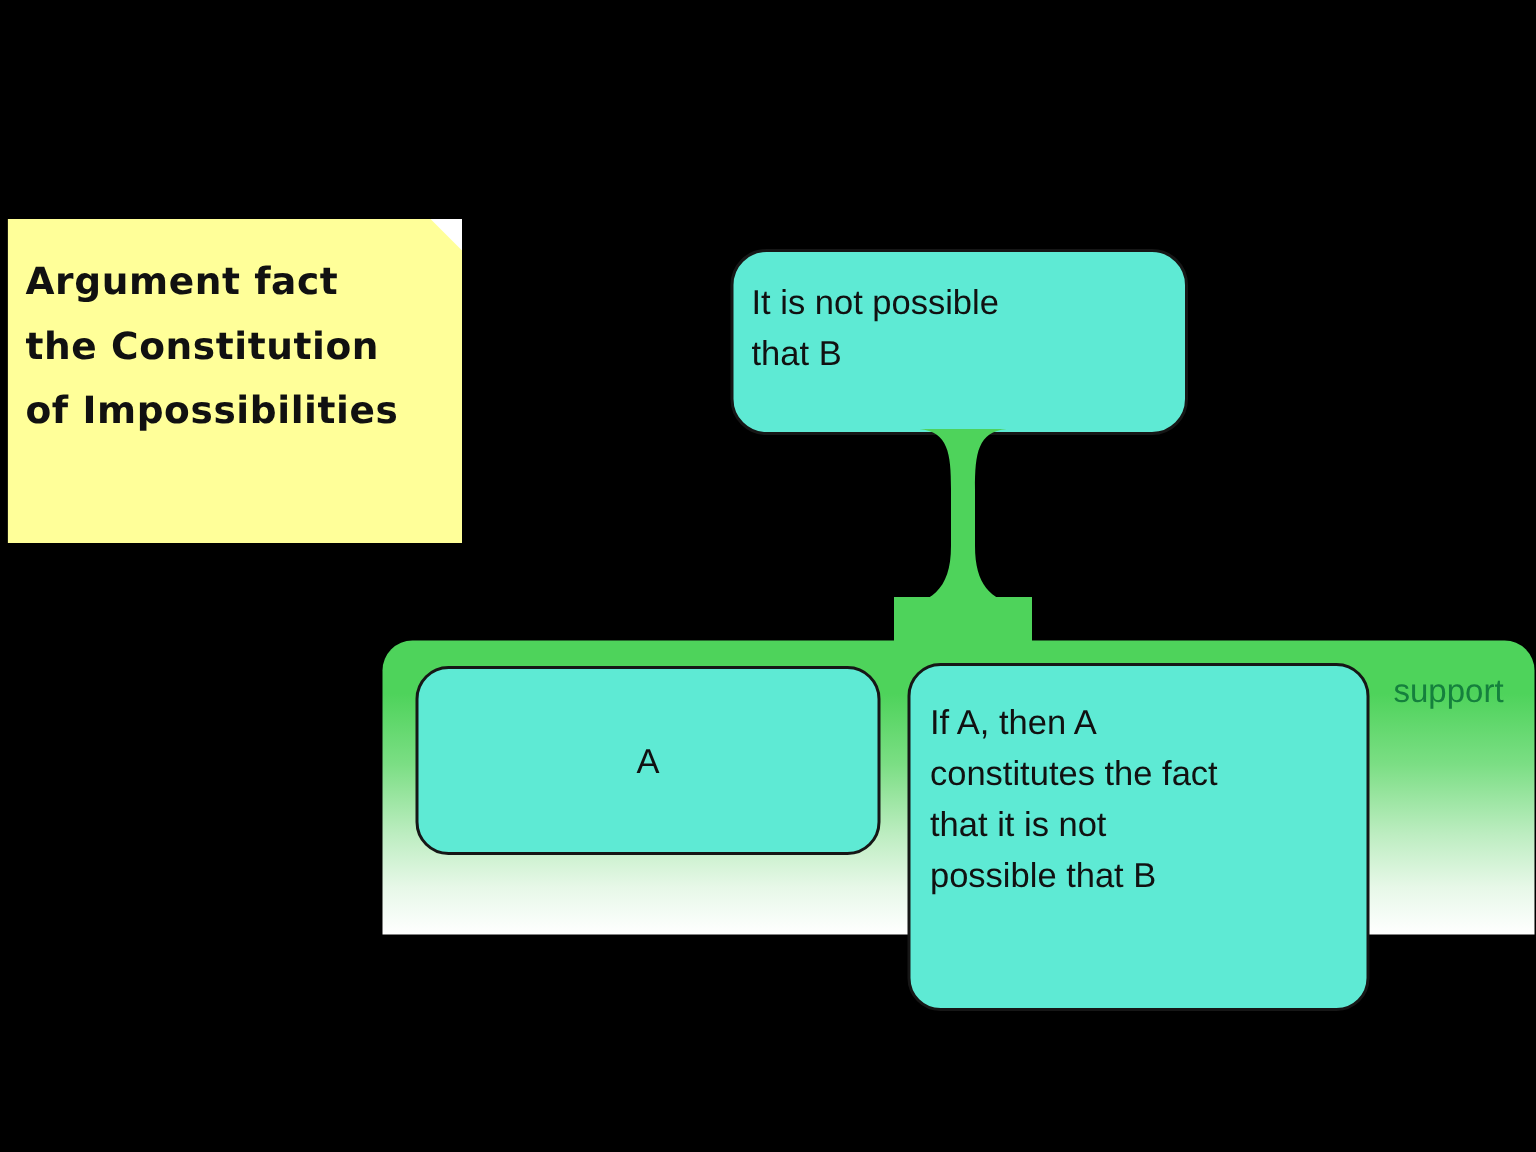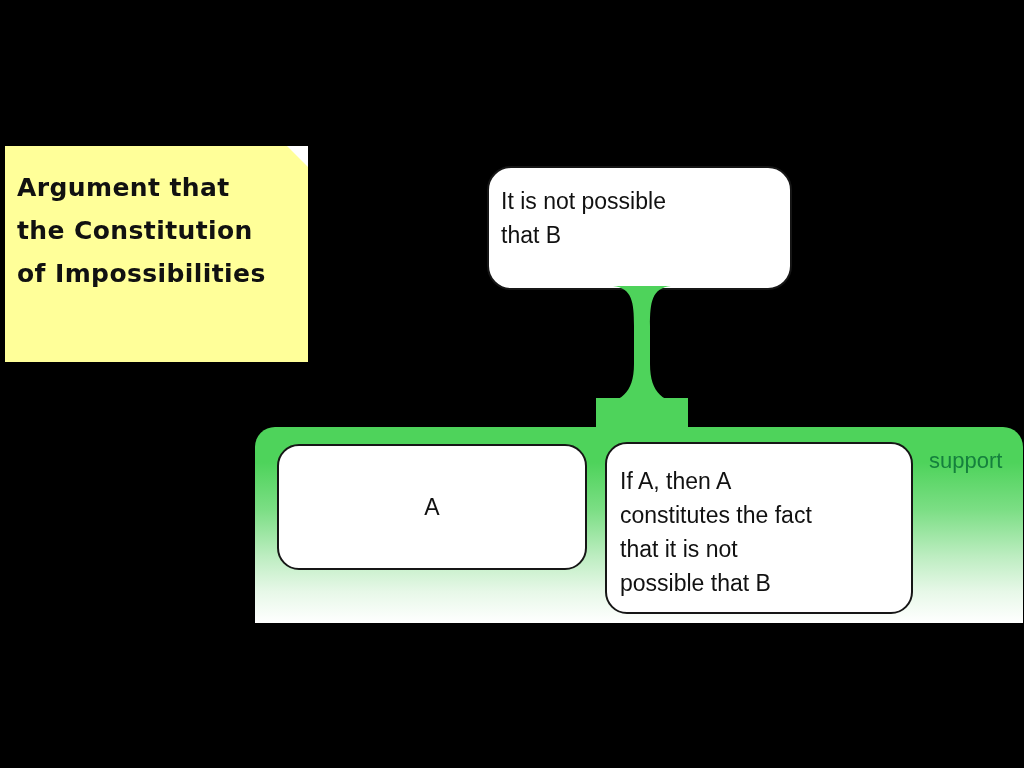--- a/index.html
+++ b/index.html
@@ -52,21 +52,21 @@
     font-weight: bold;
     font-size: 25px;
     line-height: 43px;
     letter-spacing: 0.4px;
     white-space: pre-line;
   }
 
   
   .node-box {
     position: absolute;
-    background: #ffffff;
+    background: #5eead4;
     border: 2px solid #161616;
     border-radius: 22px;
     box-sizing: border-box;
     padding-left: 16px;
   }
   .node-text {
     position: absolute;
     color: #111111;
     font-size: 23px;
     line-height: 34px;
@@ -129,21 +129,21 @@
     display: flex;
     align-items: center;
     justify-content: center;
     text-align: center;
   }
 
   #premise-b-box {
     left: 605px;
     top: 442px;
     width: 308px;
-    height: 172px;
+    height: 232px;
   }
   #premise-b-box .node-text {
     left: 13px;
     top: 20px;
     right: 10px;
     text-align: left;
   }
 
   
   .connector {
@@ -156,21 +156,21 @@
   .connector svg { display: block; }
 </style>
 </head>
 <body>
 
 <div id="stage">
 
   <div class="sticky-note">
     <div class="note-body"></div>
     <div class="note-fold"></div>
-    <div class="note-text">Argument that
+    <div class="note-text">Argument fact
 the Constitution
 of Impossibilities</div>
   </div>
 
   <div class="node-box" id="claim-box">
     <div class="node-text">It is not possible
 that B</div>
   </div>
 
   <div class="connector">

